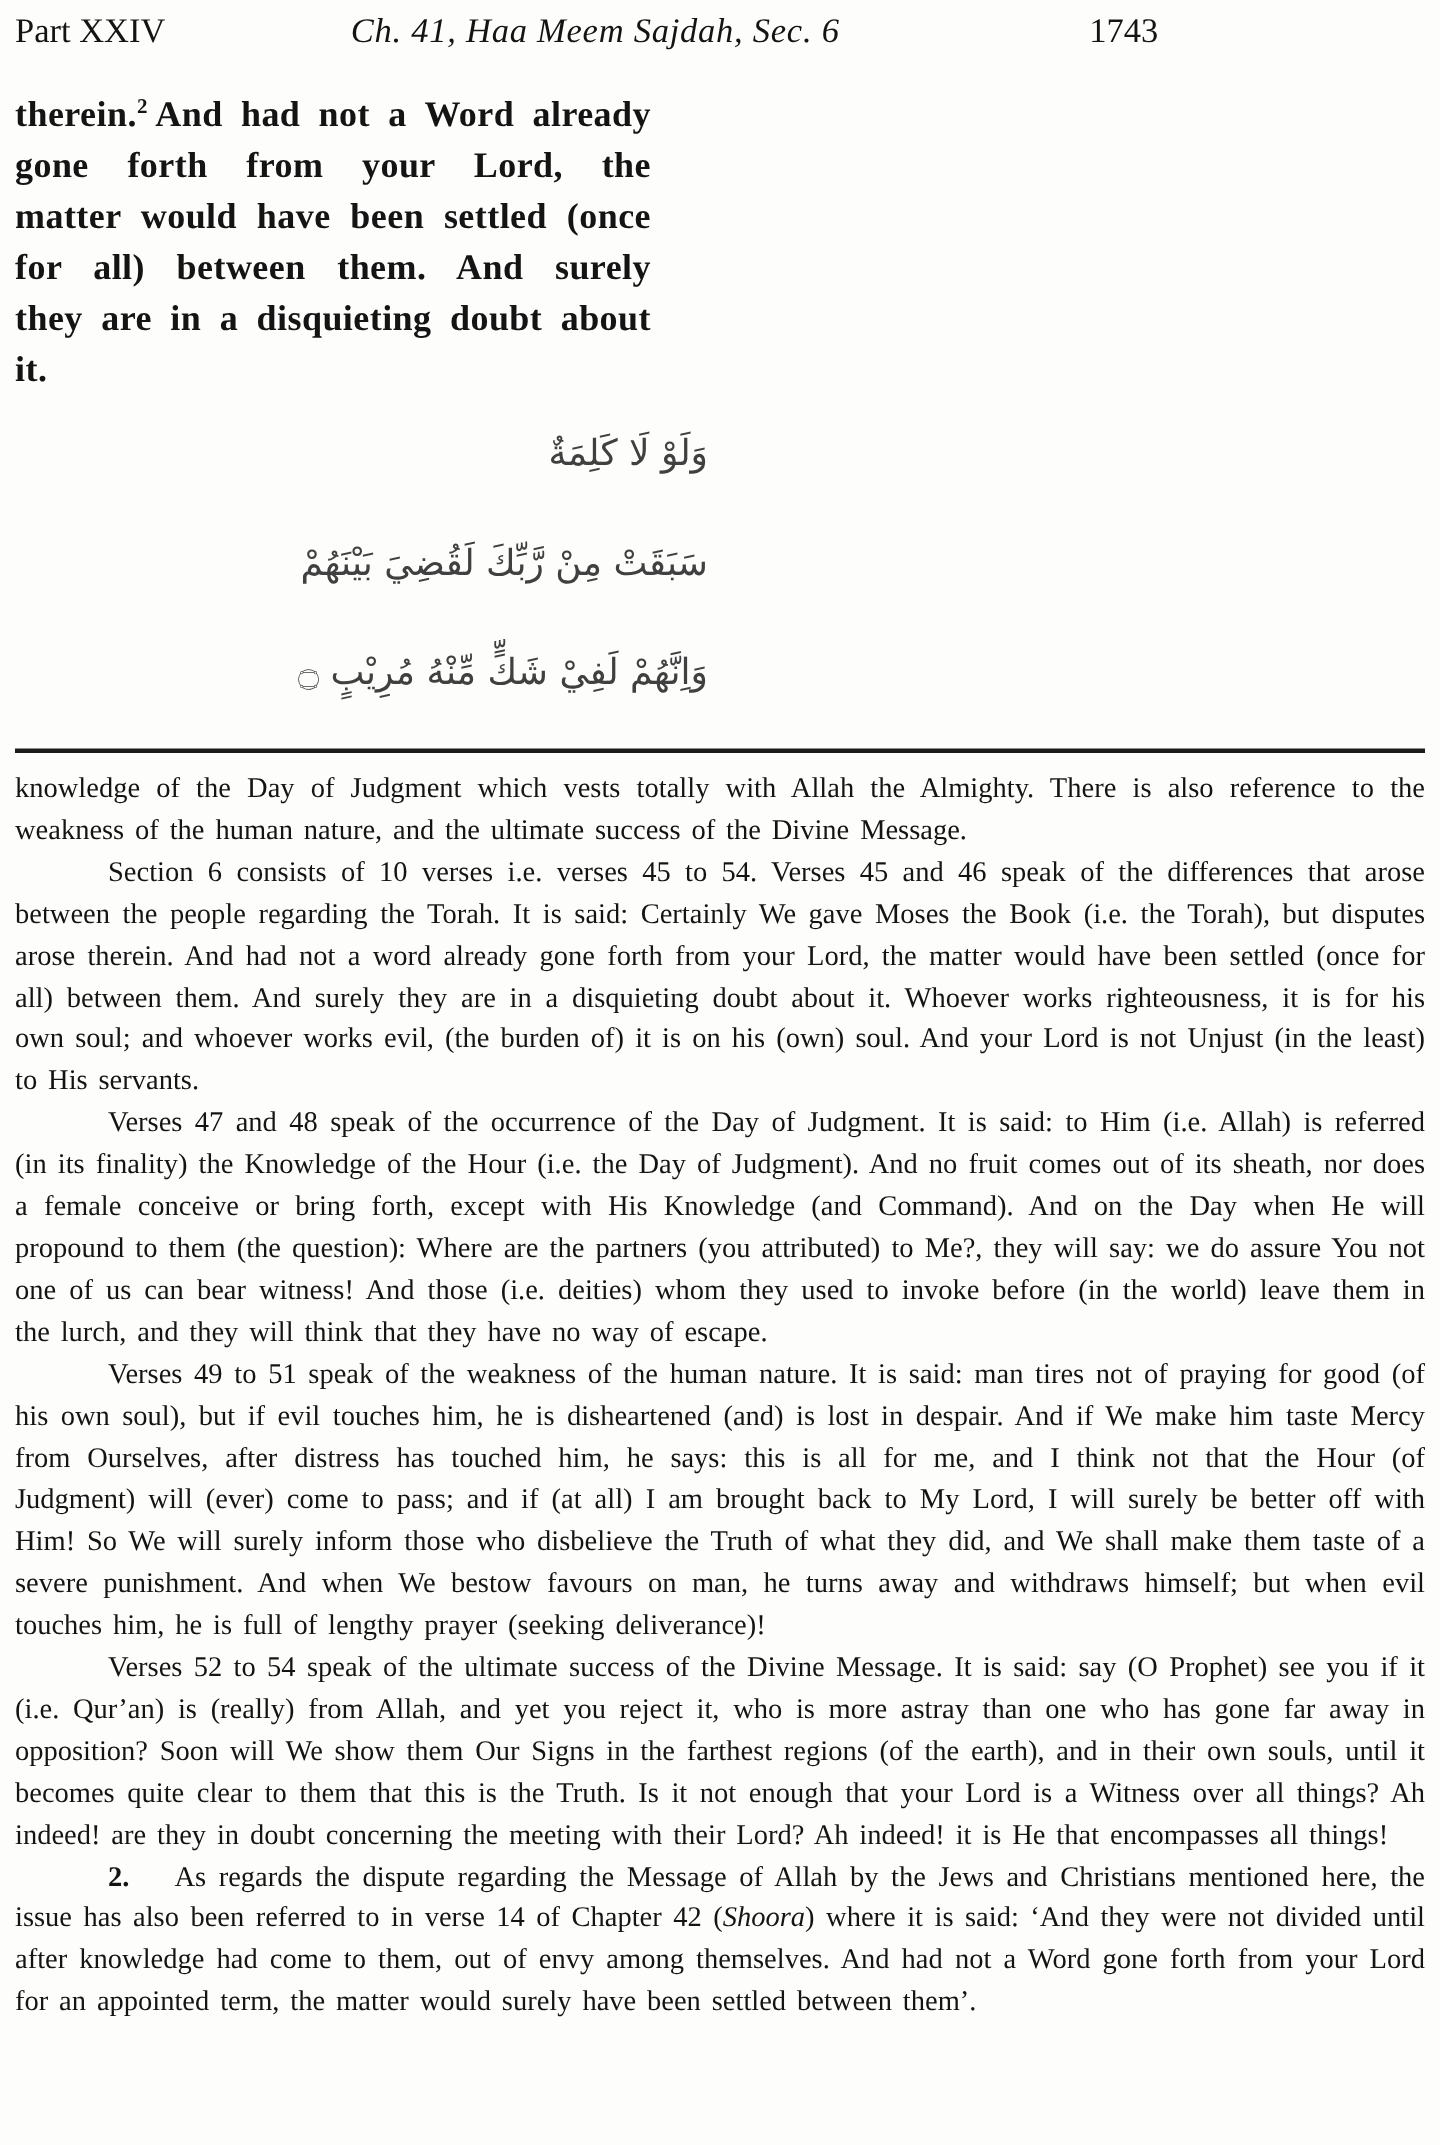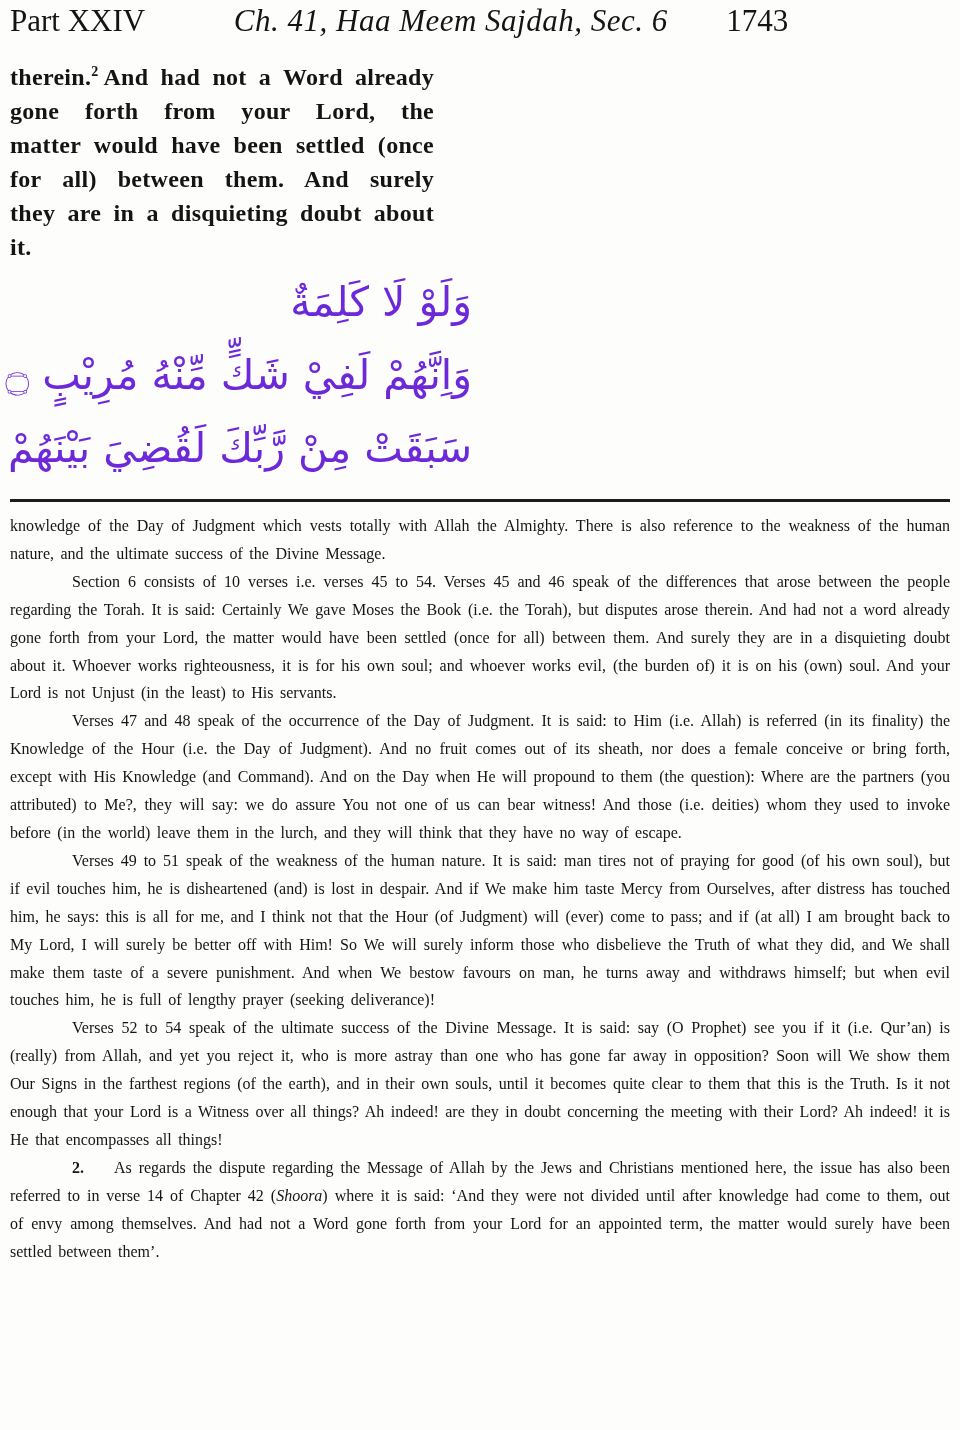--- a/index.html
+++ b/index.html
@@ -10,21 +10,21 @@
     background: #fdfdfc;
     color: #141414;
     font-family: "Liberation Serif", serif;
     padding: 6px 10px 0 10px;
     overflow: hidden;
   }
   
   .hdr {
     display: flex;
     align-items: baseline;
-    font-size: 31px;
+    font-size: 23px;
     line-height: 30px;
     padding: 0 0 2px 0;
   }
   .hdr-left  { flex: 1; text-align: left; }
   .hdr-mid   { flex: 2.2; text-align: left; font-style: italic; letter-spacing: 0.5px; }
   .hdr-right { flex: 1; }
   
   .verse-row {
     display: flex;
     justify-content: space-between;
@@ -44,37 +44,37 @@
   .trans sup {
     font-size: 14px;
     line-height: 0;
     margin-right: 0.35em;
   }
   .arabic {
     width: 470px;
     direction: rtl;
     text-align: right;
     font-family: "DejaVu Sans", sans-serif;
-    font-size: 41px;
+    font-size: 24px;
     line-height: 73px;
     padding-right: 8px;
     padding-left: 52px;
     padding-top: 2px;
-    color: #6d28d9;
+    color: #404040;
   }
   .arabic .aline { white-space: nowrap; }
   
   .divider {
     border: none;
     border-top: 3px solid #1c1c1c;
     margin: 14px 0 10px 0;
   }
   
   .commentary {
-    font-size: 16px;
+    font-size: 19px;
     line-height: 27.9px;
     text-align: justify;
     word-spacing: 2.5px;
   }
   .commentary p { text-indent: 62px; }
   .commentary p.noindent { text-indent: 0; }
   .footnote b { margin-right: 30px; }
   .footnote i { }
 </style>
 </head>
@@ -85,22 +85,22 @@
   <header class="hdr">
     <span class="hdr-left">Part XXIV</span>
     <span class="hdr-mid">Ch. 41, Haa Meem Sajdah, Sec. 6</span>
     <span class="hdr-right">1743</span>
   </header>
 
   <section class="verse-row">
     <div class="trans"><span>therein.</span><sup>2</sup><span>And had not a Word already gone forth from your Lord, the matter would have been settled (once for all) between them. And surely they are in a disquieting doubt about it.</span></div>
     <div class="arabic" dir="rtl" lang="ar">
       <div class="aline">وَلَوْ لَا كَلِمَةٌ</div>
+      <div class="aline">سَبَقَتْ مِنْ رَّبِّكَ لَقُضِيَ بَيْنَهُمْ</div>
       <div class="aline">وَاِنَّهُمْ لَفِيْ شَكٍّ مِّنْهُ مُرِيْبٍ ۝</div>
-      <div class="aline">سَبَقَتْ مِنْ رَّبِّكَ لَقُضِيَ بَيْنَهُمْ</div>
     </div>
   </section>
 
   <hr class="divider">
 
   <main class="commentary">
     <p class="noindent">knowledge of the Day of Judgment which vests totally with Allah the Almighty. There is also reference to the weakness of the human nature, and the ultimate success of the Divine Message.</p>
     <p>Section 6 consists of 10 verses i.e. verses 45 to 54. Verses 45 and 46 speak of the differences that arose between the people regarding the Torah. It is said: Certainly We gave Moses the Book (i.e. the Torah), but disputes arose therein. And had not a word already gone forth from your Lord, the matter would have been settled (once for all) between them. And surely they are in a disquieting doubt about it. Whoever works righteousness, it is for his own soul; and whoever works evil, (the burden of) it is on his (own) soul. And your Lord is not Unjust (in the least) to His servants.</p>
     <p>Verses 47 and 48 speak of the occurrence of the Day of Judgment. It is said: to Him (i.e. Allah) is referred (in its finality) the Knowledge of the Hour (i.e. the Day of Judgment). And no fruit comes out of its sheath, nor does a female conceive or bring forth, except with His Knowledge (and Command). And on the Day when He will propound to them (the question): Where are the partners (you attributed) to Me?, they will say: we do assure You not one of us can bear witness! And those (i.e. deities) whom they used to invoke before (in the world) leave them in the lurch, and they will think that they have no way of escape.</p>
     <p>Verses 49 to 51 speak of the weakness of the human nature. It is said: man tires not of praying for good (of his own soul), but if evil touches him, he is disheartened (and) is lost in despair. And if We make him taste Mercy from Ourselves, after distress has touched him, he says: this is all for me, and I think not that the Hour (of Judgment) will (ever) come to pass; and if (at all) I am brought back to My Lord, I will surely be better off with Him! So We will surely inform those who disbelieve the Truth of what they did, and We shall make them taste of a severe punishment. And when We bestow favours on man, he turns away and withdraws himself; but when evil touches him, he is full of lengthy prayer (seeking deliverance)!</p>

